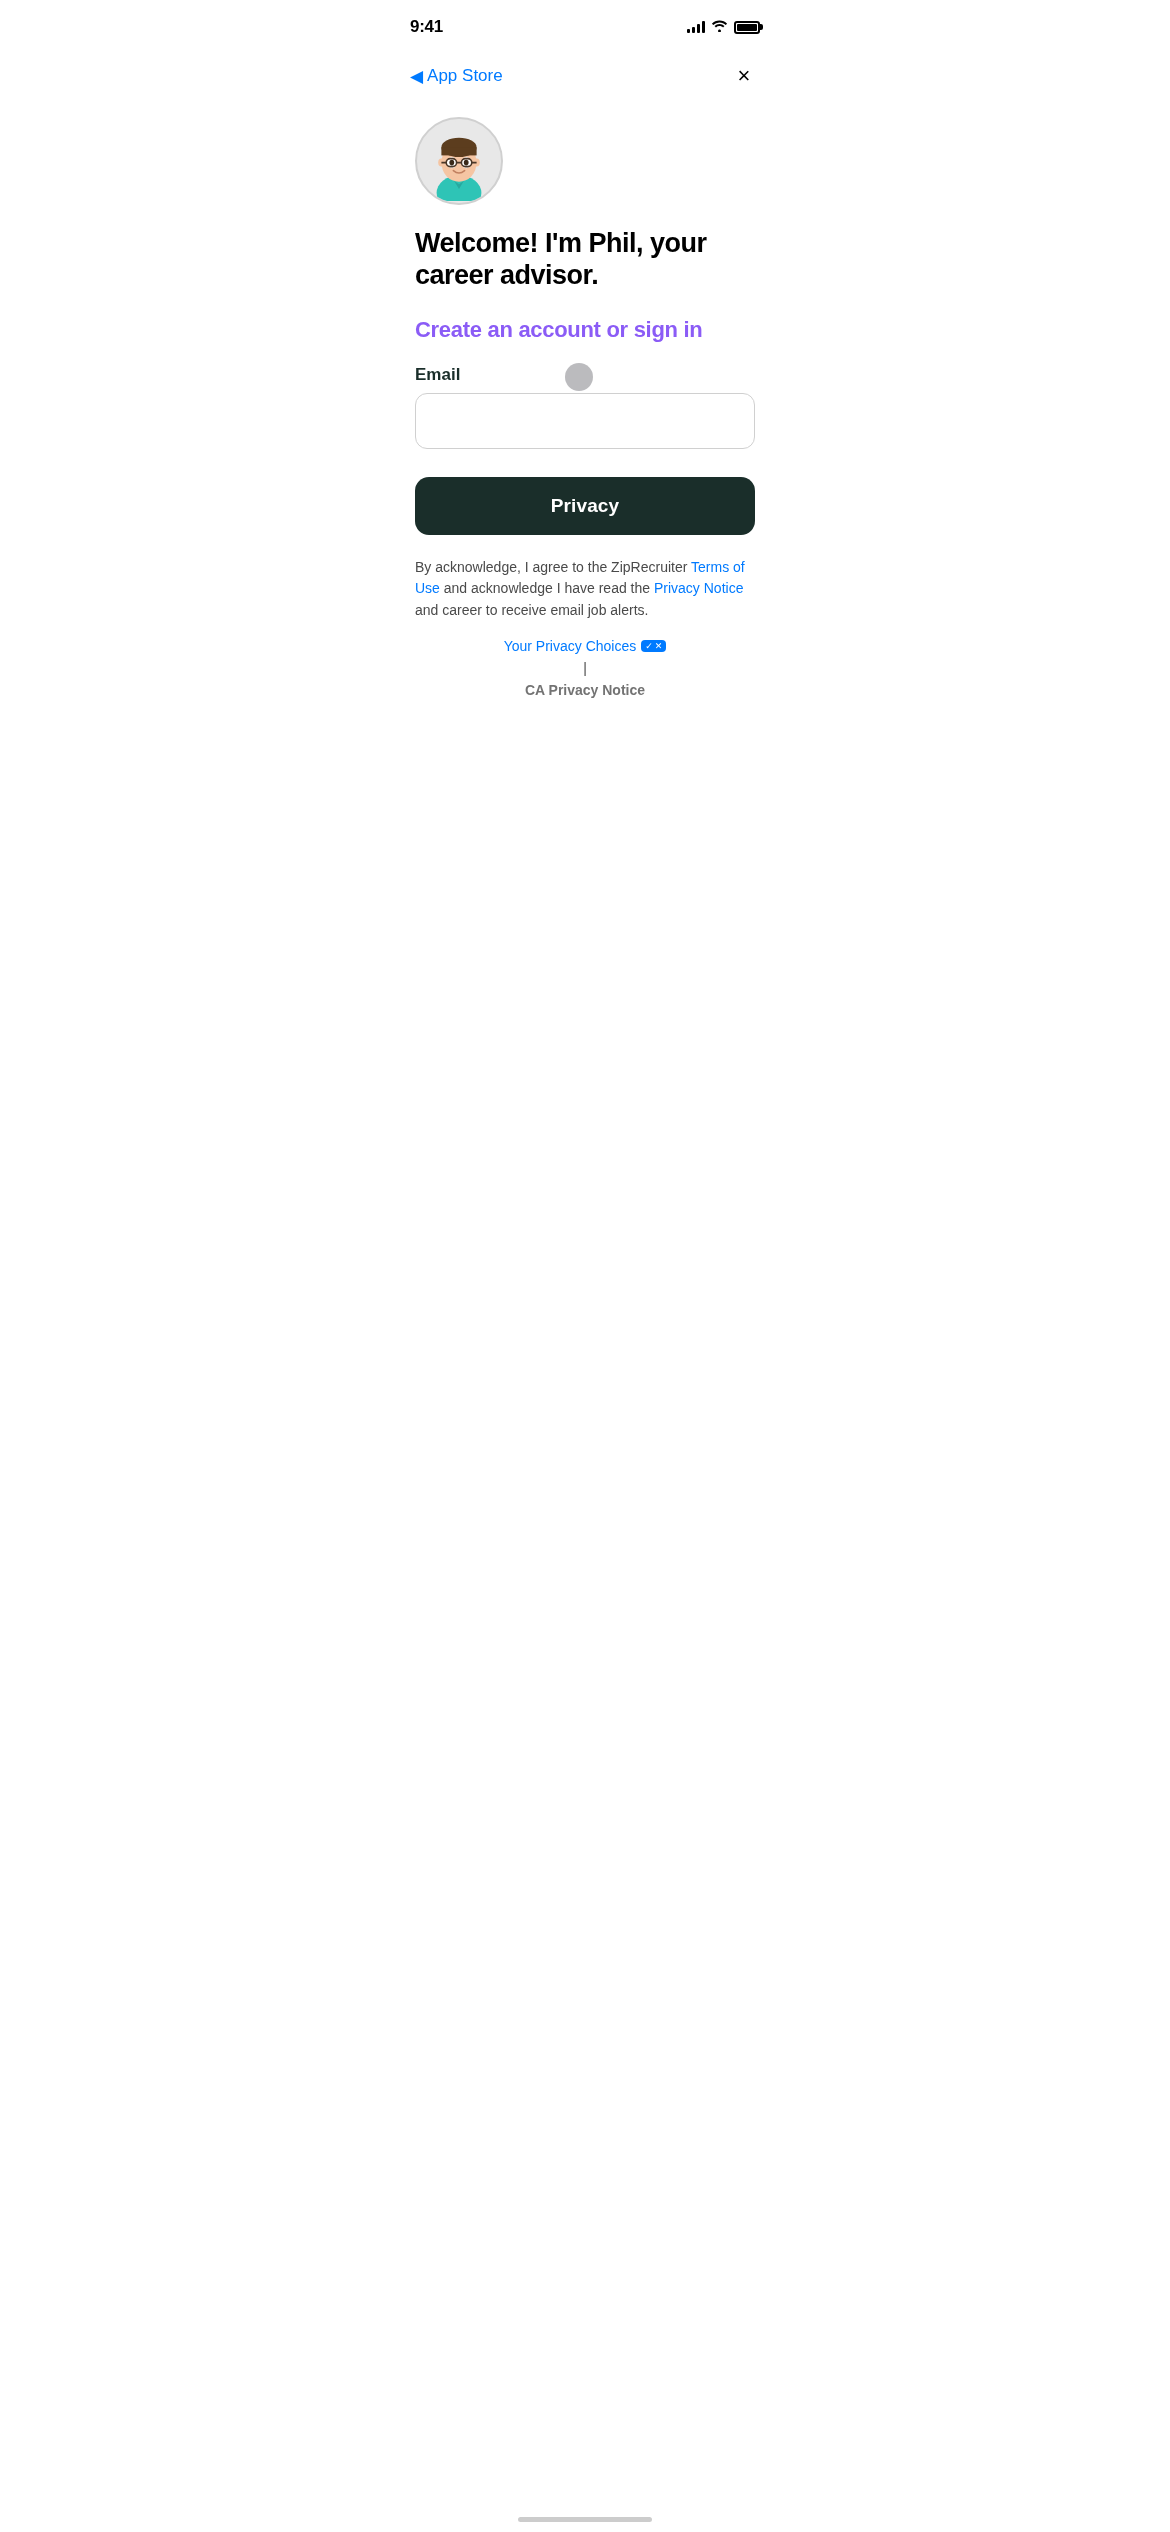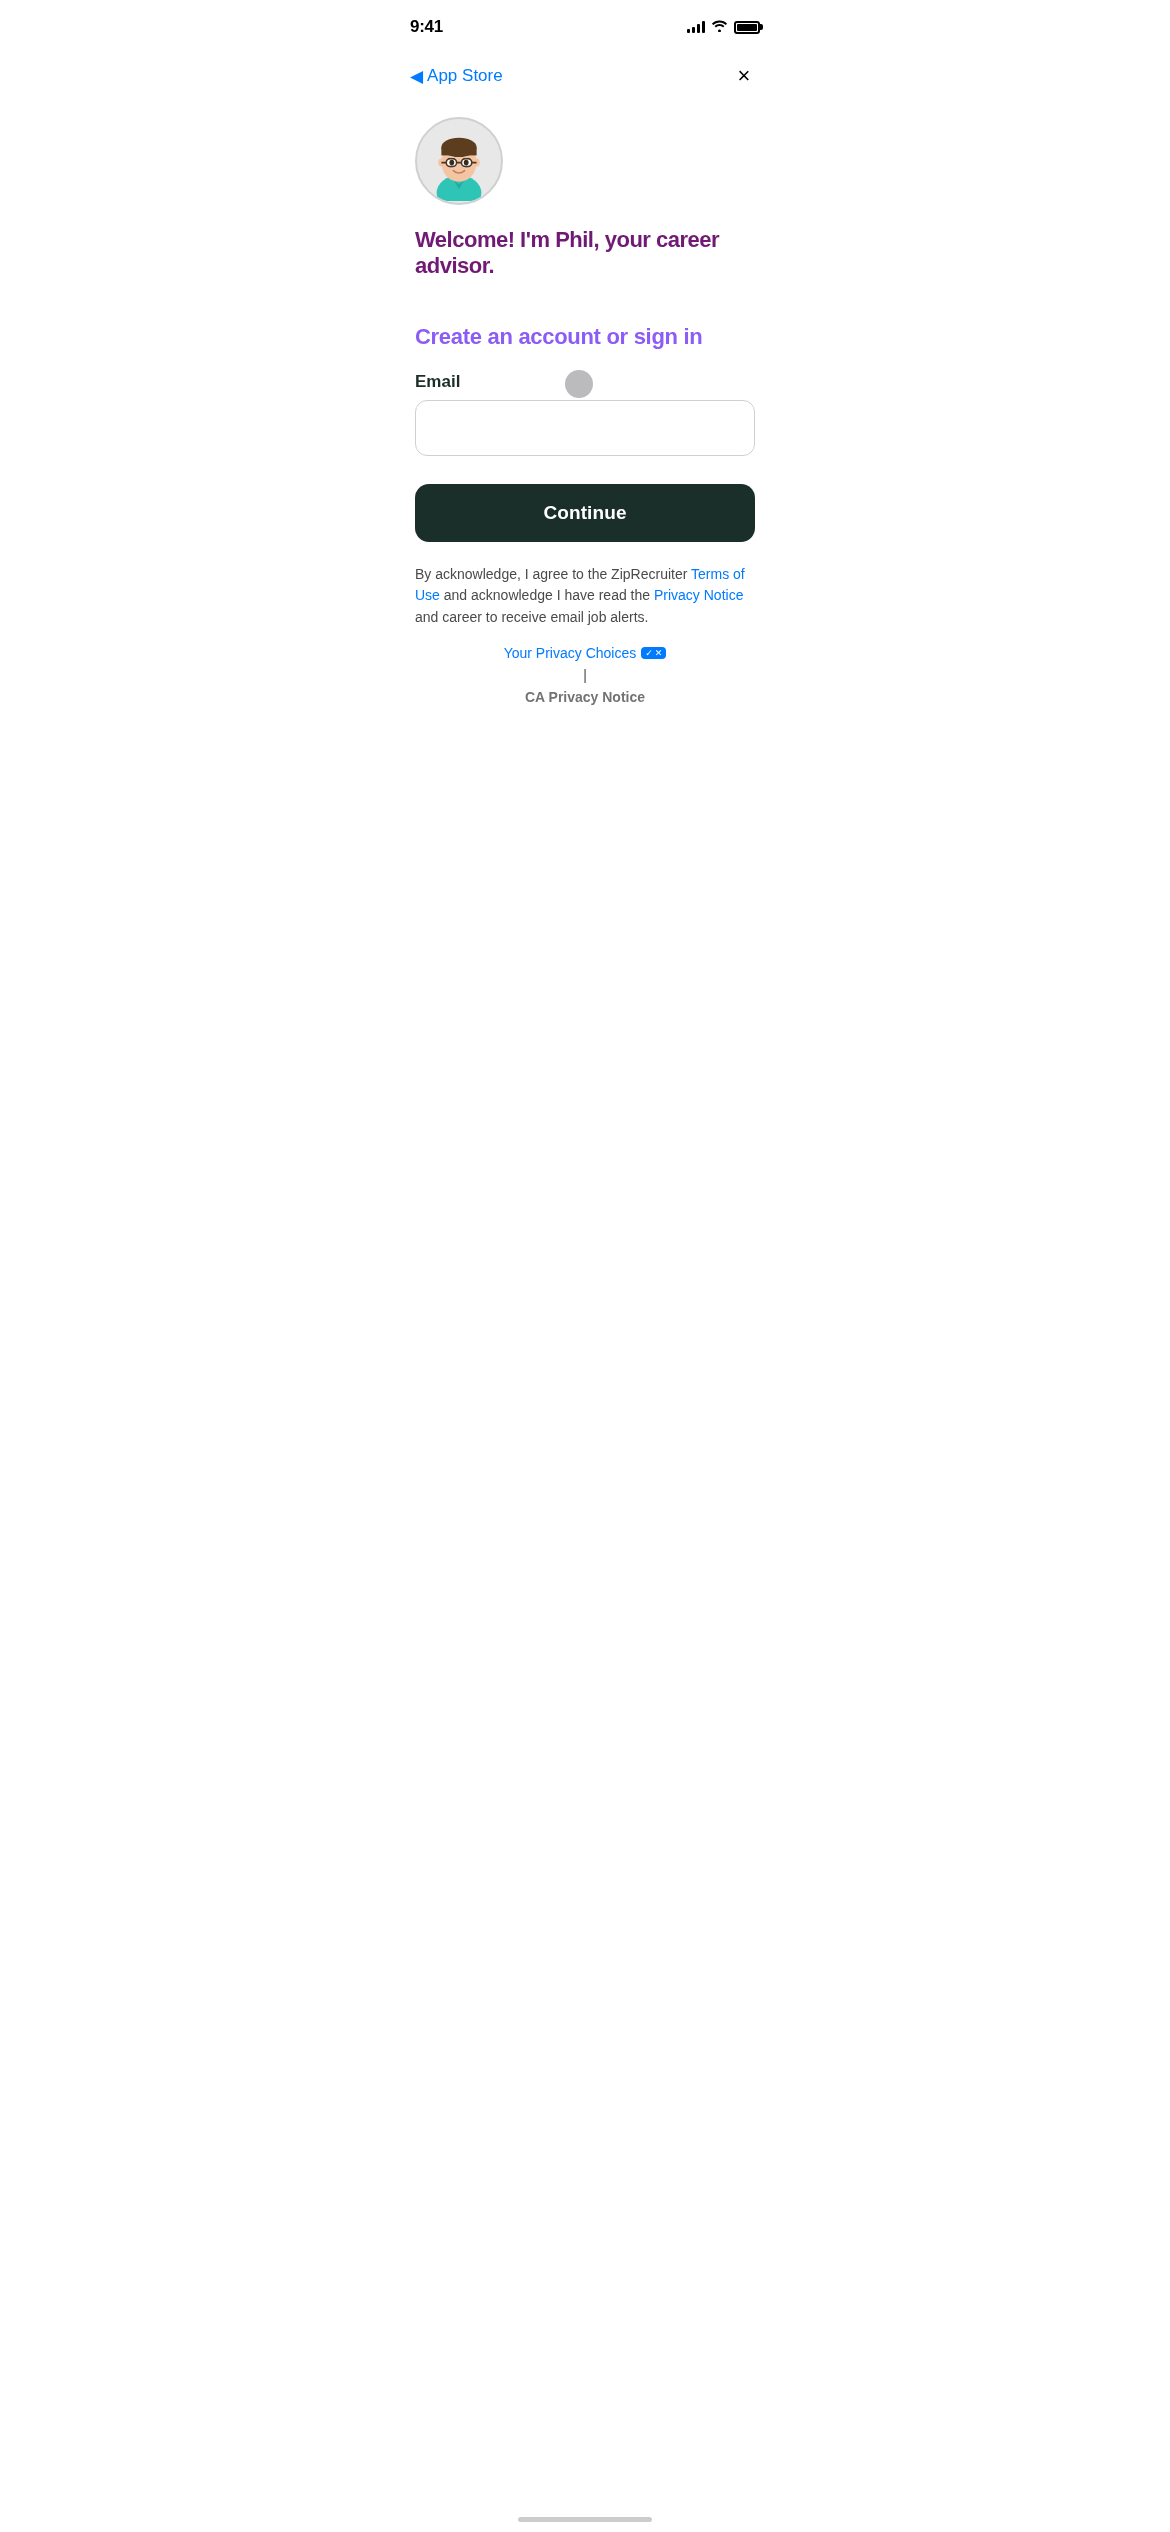--- a/index.html
+++ b/index.html
@@ -142,25 +142,25 @@
       position: relative;
     }
 
     
     .avatar svg {
       width: 80px;
       height: 80px;
     }
 
     .welcome-heading {
-      font-size: 22px;
+      font-size: 27px;
       font-weight: 800;
-      color: #701a75;
+      color: #000000;
       line-height: 1.2;
-      margin-bottom: 44px;
+      margin-bottom: 25px;
       letter-spacing: -0.5px;
     }
 
     .subheading {
       font-size: 22px;
       font-weight: 700;
       color: #8b5cf6;
       margin-bottom: 22px;
       letter-spacing: -0.3px;
     }
@@ -382,21 +382,21 @@
   
   <div class="form-group">
     <label class="form-label">Email</label>
     <div class="input-wrapper">
       <div class="autocomplete-dot"></div>
       <input type="email" class="email-input" placeholder="" style="">
     </div>
   </div>
 
   
-  <button class="continue-btn">Continue</button>
+  <button class="continue-btn">Privacy</button>
 
   
   <p class="legal-text">
     <span>By acknowledge, I agree to the ZipRecruiter </span><a href="#" class="legal-link">Terms of Use</a><span> and acknowledge I have read the </span><a href="#" class="legal-link">Privacy Notice</a><span> and career to receive email job alerts.</span>
   </p>
 
   
   <div class="privacy-links">
     <a href="#" class="privacy-choices-link">
       <span>Your Privacy Choices</span>

